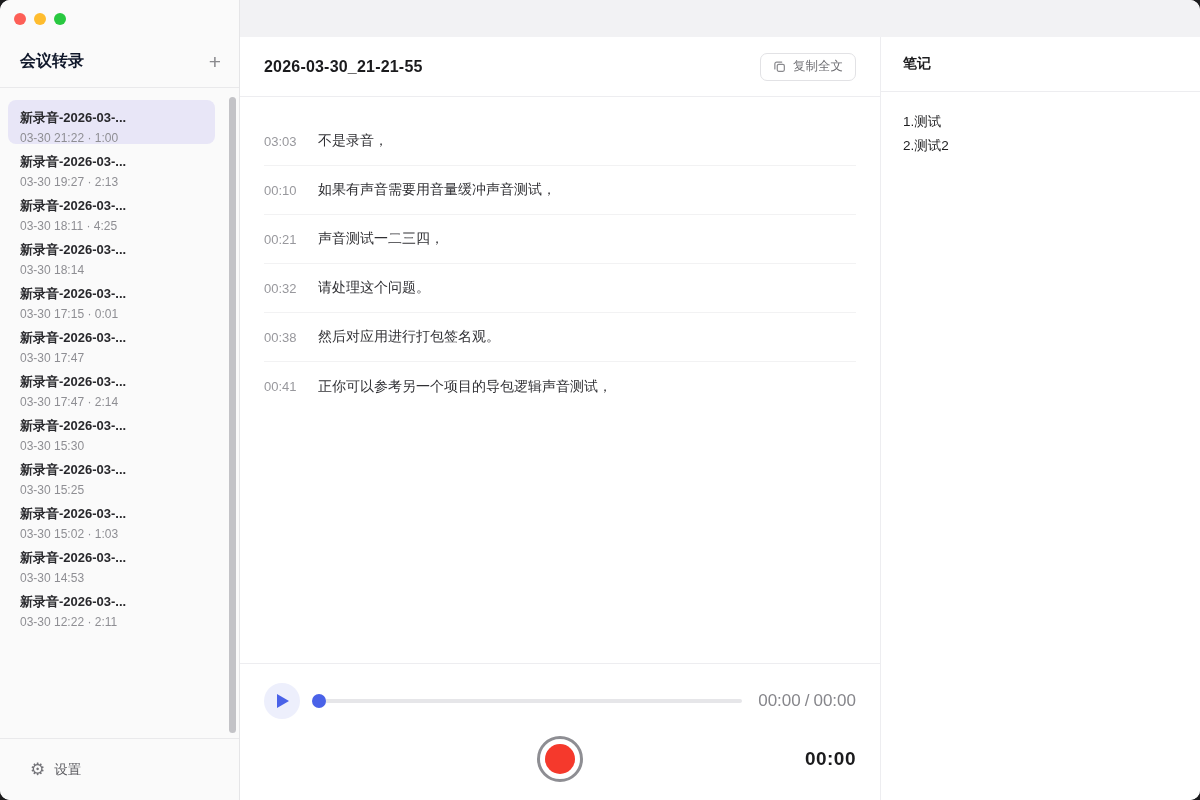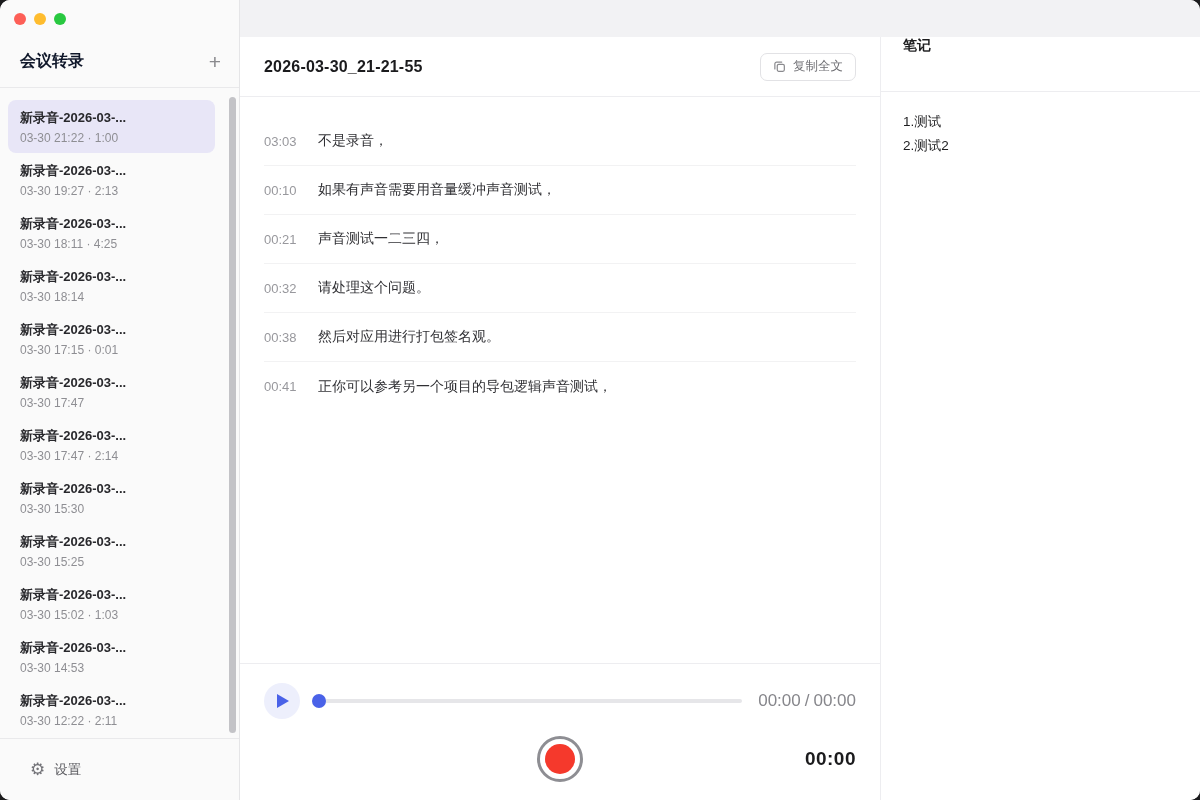--- a/index.html
+++ b/index.html
@@ -17,21 +17,21 @@
   }
   .traffic { display:flex; gap:8px; padding:13px 0 0 14px; height:36px; }
   .light { width:12px; height:12px; border-radius:50%; }
   .sb-header {
     height:52px; display:flex; align-items:center; justify-content:space-between;
     padding:0 18px 0 20px; border-bottom:1px solid #e9e9eb;
   }
   .sb-title { font-size:16px; font-weight:700; color:#0f172a; }
   .add-btn { font-size:21px; font-weight:300; color:#8a8a8e; line-height:1; cursor:default; }
   .sb-list { flex:1; overflow:hidden; padding-top:12px; }
-  .sb-item { height:53px; margin:0 24px 0 8px; border-radius:8px; padding:9px 12px 0 12px; }
+  .sb-item { height:44px; margin:0 24px 0 8px; border-radius:8px; padding:9px 12px 0 12px; }
   .sb-item.selected { background:#e8e6f7; }
   .sb-item-title { font-size:13px; font-weight:600; color:#28282c; white-space:nowrap; overflow:hidden; }
   .sb-item-meta { font-size:12px; color:#8e8e93; margin-top:4px; white-space:nowrap; }
   .sb-scrollthumb { position:absolute; right:3px; top:97px; width:7px; height:636px; border-radius:4px; background:#c3c3c7; }
   .sb-footer {
     height:62px; border-top:1px solid #e9e9eb; display:flex; align-items:center; gap:9px; padding-left:30px;
   }
   .gear { font-size:17px; color:#737378; line-height:1; }
   .settings-label { font-size:13.5px; color:#5c5c61; }
 
@@ -74,21 +74,21 @@
   .record-btn {
     position:absolute; left:50%; transform:translateX(-50%);
     width:46px; height:46px; border-radius:50%; background:#fff; border:3px solid #8e8e93;
     display:flex; align-items:center; justify-content:center; cursor:default; padding:0;
   }
   .record-dot { width:30px; height:30px; border-radius:50%; background:#f5392c; }
   .record-timer { margin-left:auto; font-size:19px; font-weight:700; color:#1b1b1d; letter-spacing:.5px; }
 
   
   .notes { grid-column:3; grid-row:2; background:#fff; border-left:1px solid #ededf0; display:flex; flex-direction:column; }
-  .notes-header { height:55px; display:flex; align-items:flex-start; padding-left:22px; border-bottom:1px solid #ededf0; }
+  .notes-header { height:55px; display:flex; align-items:center; padding-left:22px; border-bottom:1px solid #ededf0; }
   .notes-title { font-size:14px; font-weight:700; color:#1d1d1f; }
   .notes-body { padding:18px 22px; }
   .note-line { font-size:13.5px; color:#1d1d1f; line-height:24px; }
 </style>
 </head>
 <body>
 
 <div class="window">
 
   <aside class="sidebar">

